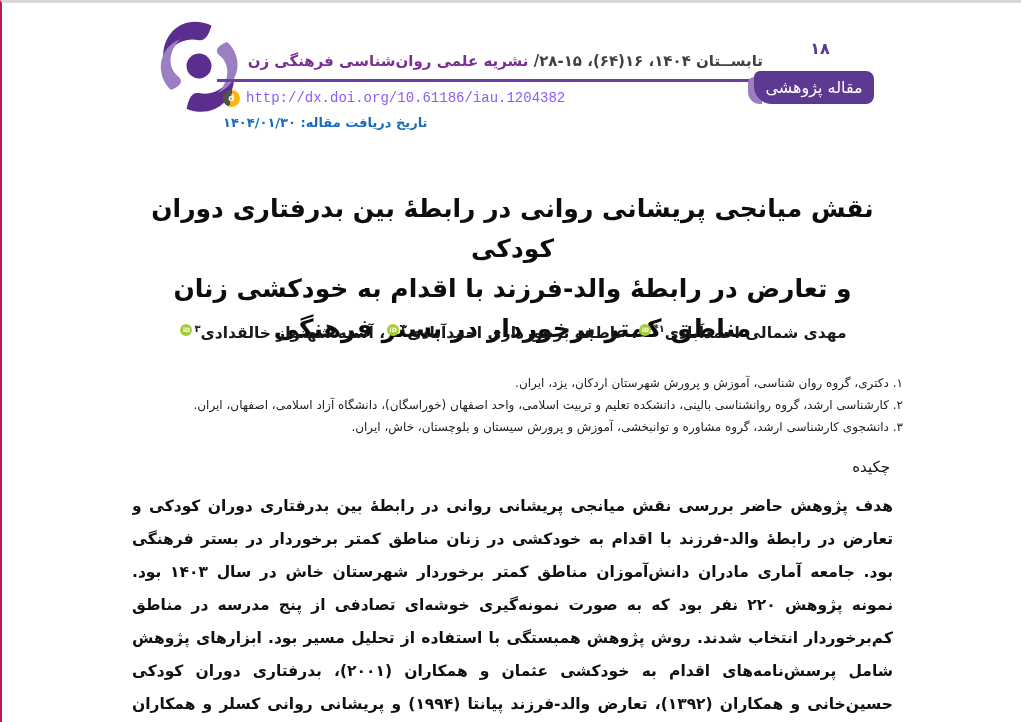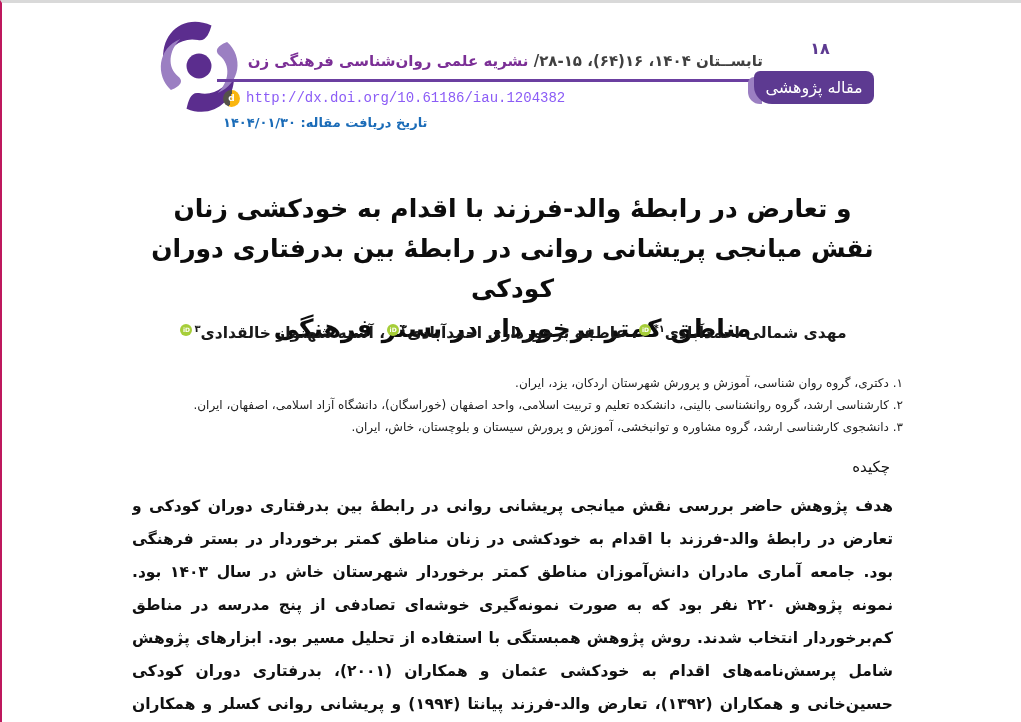--- a/index.html
+++ b/index.html
@@ -106,22 +106,22 @@
   <div class="doi-row">
     <span class="doi-icon">d</span>
     <a href="#" class="doi-link">http://dx.doi.org/10.61186/iau.1204382</a>
   </div>
 
   <div class="dates">
     <div>تاریخ دریافت مقاله: ۱۴۰۴/۰۱/۳۰</div>
   </div>
 
   <div class="title">
+    <div>نقش میانجی پریشانی روانی در رابطهٔ بین بدرفتاری دوران کودکی</div>
     <div>و تعارض در رابطهٔ والد-فرزند با اقدام به خودکشی زنان</div>
-    <div>نقش میانجی پریشانی روانی در رابطهٔ بین بدرفتاری دوران کودکی</div>
     <div>مناطق کمتر برخوردار در بستر فرهنگی</div>
   </div>
 
   <div class="authors" id="authors"><span>مهدی شمالی احمدآبادی</span><sup>۱*</sup><span class="orcid-icon">iD</span>، <span>عاطفه برخورداری احمدآبادی</span><sup>۲</sup><span class="orcid-icon">iD</span>، <span>آسیه شهنواز خالقدادی</span><sup>۳</sup><span class="orcid-icon">iD</span></div>
 
   <div class="affiliations" id="affiliations">
       <div>۱. دکتری، گروه روان شناسی، آموزش و پرورش شهرستان اردکان، یزد، ایران.</div>
       <div>۲. کارشناسی ارشد، گروه روانشناسی بالینی، دانشکده تعلیم و تربیت اسلامی، واحد اصفهان (خوراسگان)، دانشگاه آزاد اسلامی، اصفهان، ایران.</div>
       <div>۳. دانشجوی کارشناسی ارشد، گروه مشاوره و توانبخشی، آموزش و پرورش سیستان و بلوچستان، خاش، ایران.</div>
     </div>

